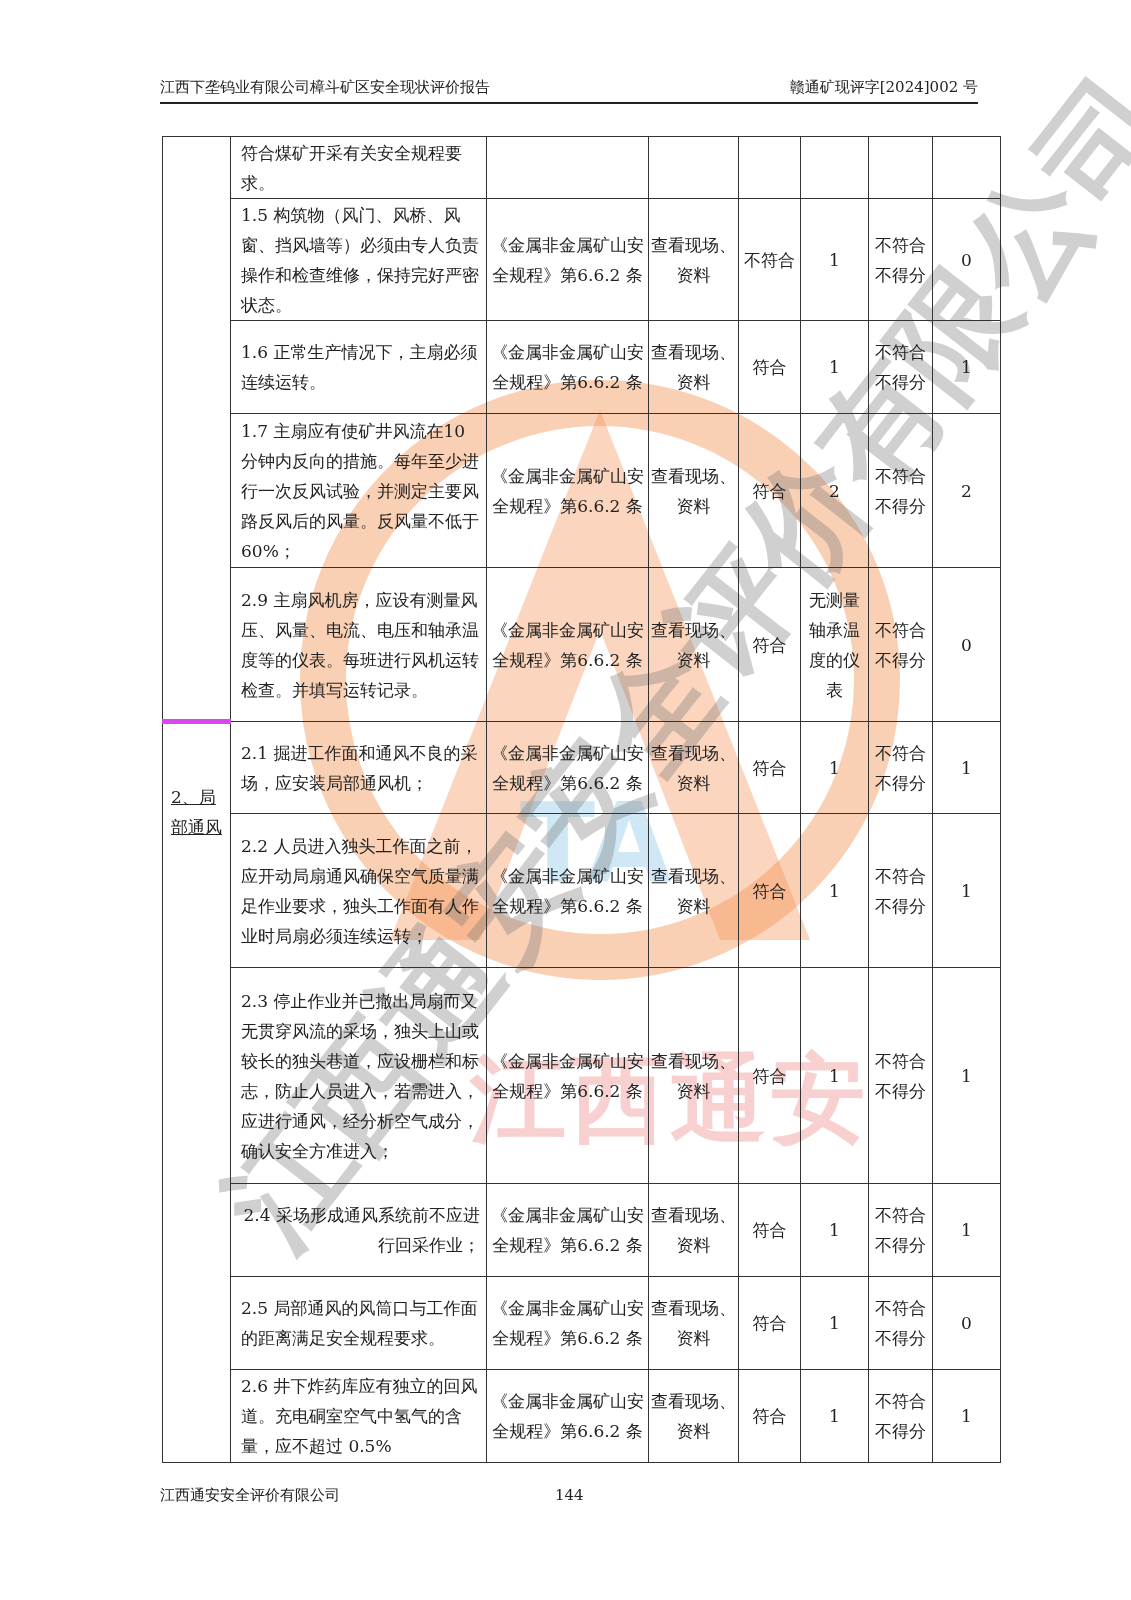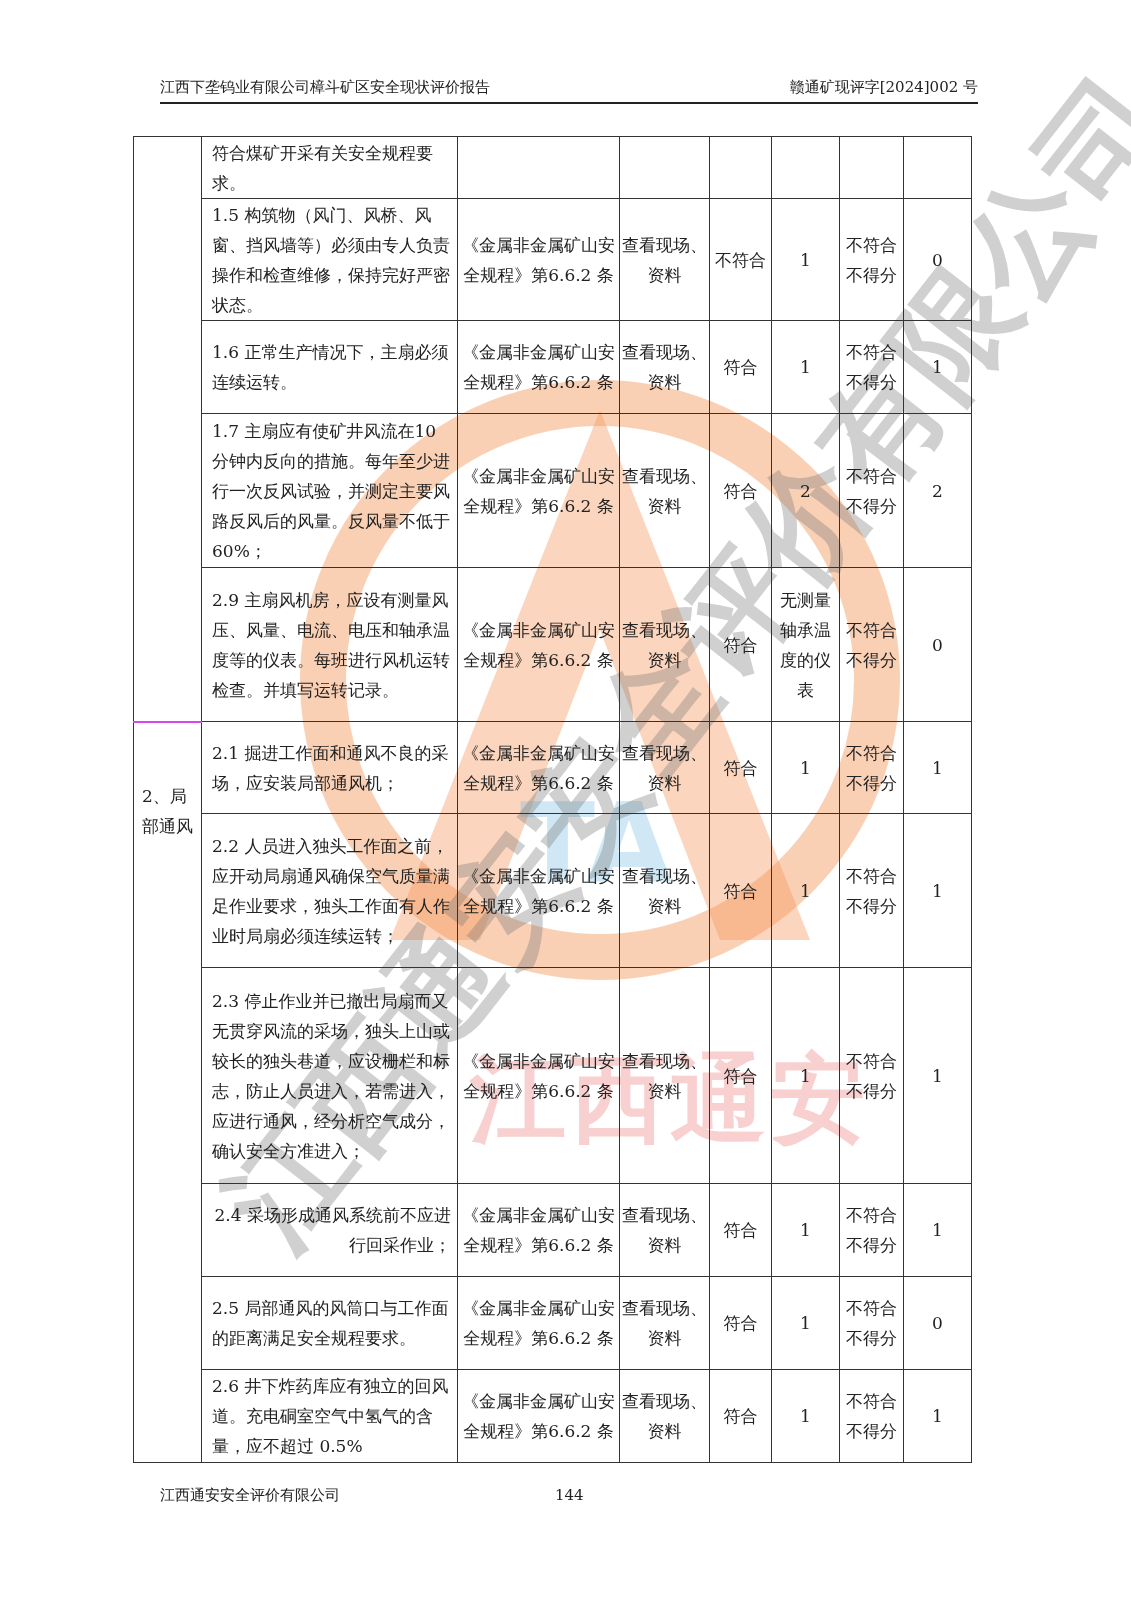--- a/index.html
+++ b/index.html
@@ -4,21 +4,21 @@
 <style>
   html, body { margin:0; padding:0; background:#ffffff; }
   body { width:1131px; height:1600px; position:relative; overflow:hidden;
          font-family:"DejaVu Serif","Liberation Serif",serif; color:#222; }
   .header { position:absolute; left:160px; top:78px; width:818px; height:24px; border-bottom:2px solid #222; }
   .header .left { position:absolute; left:0; top:0; font-size:15px;text-align:right; }
   .header .right { position:absolute; right:0; top:0; font-size:15px;text-align:right; }
   .footer { position:absolute; left:160px; top:1486px; width:818px; font-size:15px; }
   .footer .company { position:absolute; left:0; top:0; }
   .footer .page { position:absolute; left:395px; top:0; }
-  table.main { position:absolute; left:133px; top:136px; width:838px; border-collapse:collapse; table-layout:fixed; }
+  table.main { position:absolute; left:162px; top:136px; width:838px; border-collapse:collapse; table-layout:fixed; }
   table.main td { border:1px solid #333; font-size:17px; line-height:30px; padding:0 2px; vertical-align:middle; text-align:center; }
   table.main td.content { text-align:left; padding:0 6px 0 10px; }
   table.main td.cat { text-align:left; vertical-align:middle; padding-left:8px; border-top:none; border-bottom:none;}
   .watermark { position:absolute; pointer-events:none; }
   .wm-circle { left:300px; top:380px; width:600px; height:600px; border-radius:50%;
                border:46px solid rgba(245,150,90,0.45); box-sizing:border-box; }
   .wm-text-red { left:470px; top:1000px; font-size:96px; color:rgba(235,120,120,0.35); font-family:"DejaVu Sans",sans-serif; font-weight:bold; letter-spacing:4px;margin-top:36px;}
   .wm-text-grey { left:120px; top:720px; font-size:120px; color:rgba(120,120,120,0.35);
                   transform:rotate(-52deg); transform-origin:left top; white-space:nowrap; font-family:"DejaVu Sans",sans-serif; font-weight:bold;}
   .wm-ta { left:520px; top:780px; font-size:110px; color:rgba(120,190,230,0.35); font-family:"DejaVu Sans",sans-serif; font-weight:bold;}
@@ -91,21 +91,21 @@
     <tr style="height:154px">
       <td class="content">2.9 主扇风机房，应设有测量风压、风量、电流、电压和轴承温度等的仪表。每班进行风机运转检查。并填写运转记录。</td>
       <td>《金属非金属矿山安全规程》第6.6.2 条</td>
       <td>查看现场、资料</td>
       <td>符合</td>
       <td style="line-height:30px">无测量轴承温度的仪表</td>
       <td>不符合不得分</td>
       <td>0</td>
     </tr>
     <tr style="height:92px">
-      <td class="cat" rowspan="6" style="border-top:2px solid #d946ef;border-bottom:1px solid #333;vertical-align:top;padding-top:58px;">2、局 部通风</td>
+      <td class="cat" rowspan="6" style="border-top:5px solid #d946ef;border-bottom:1px solid #333;vertical-align:top;padding-top:58px;text-decoration:underline;">2、局 部通风</td>
       <td class="content">2.1 掘进工作面和通风不良的采场，应安装局部通风机；</td>
       <td>《金属非金属矿山安全规程》第6.6.2 条</td>
       <td>查看现场、资料</td>
       <td>符合</td>
       <td>1</td>
       <td>不符合不得分</td>
       <td>1</td>
     </tr>
     <tr style="height:154px">
       <td class="content">2.2 人员进入独头工作面之前，应开动局扇通风确保空气质量满足作业要求，独头工作面有人作业时局扇必须连续运转；</td>

